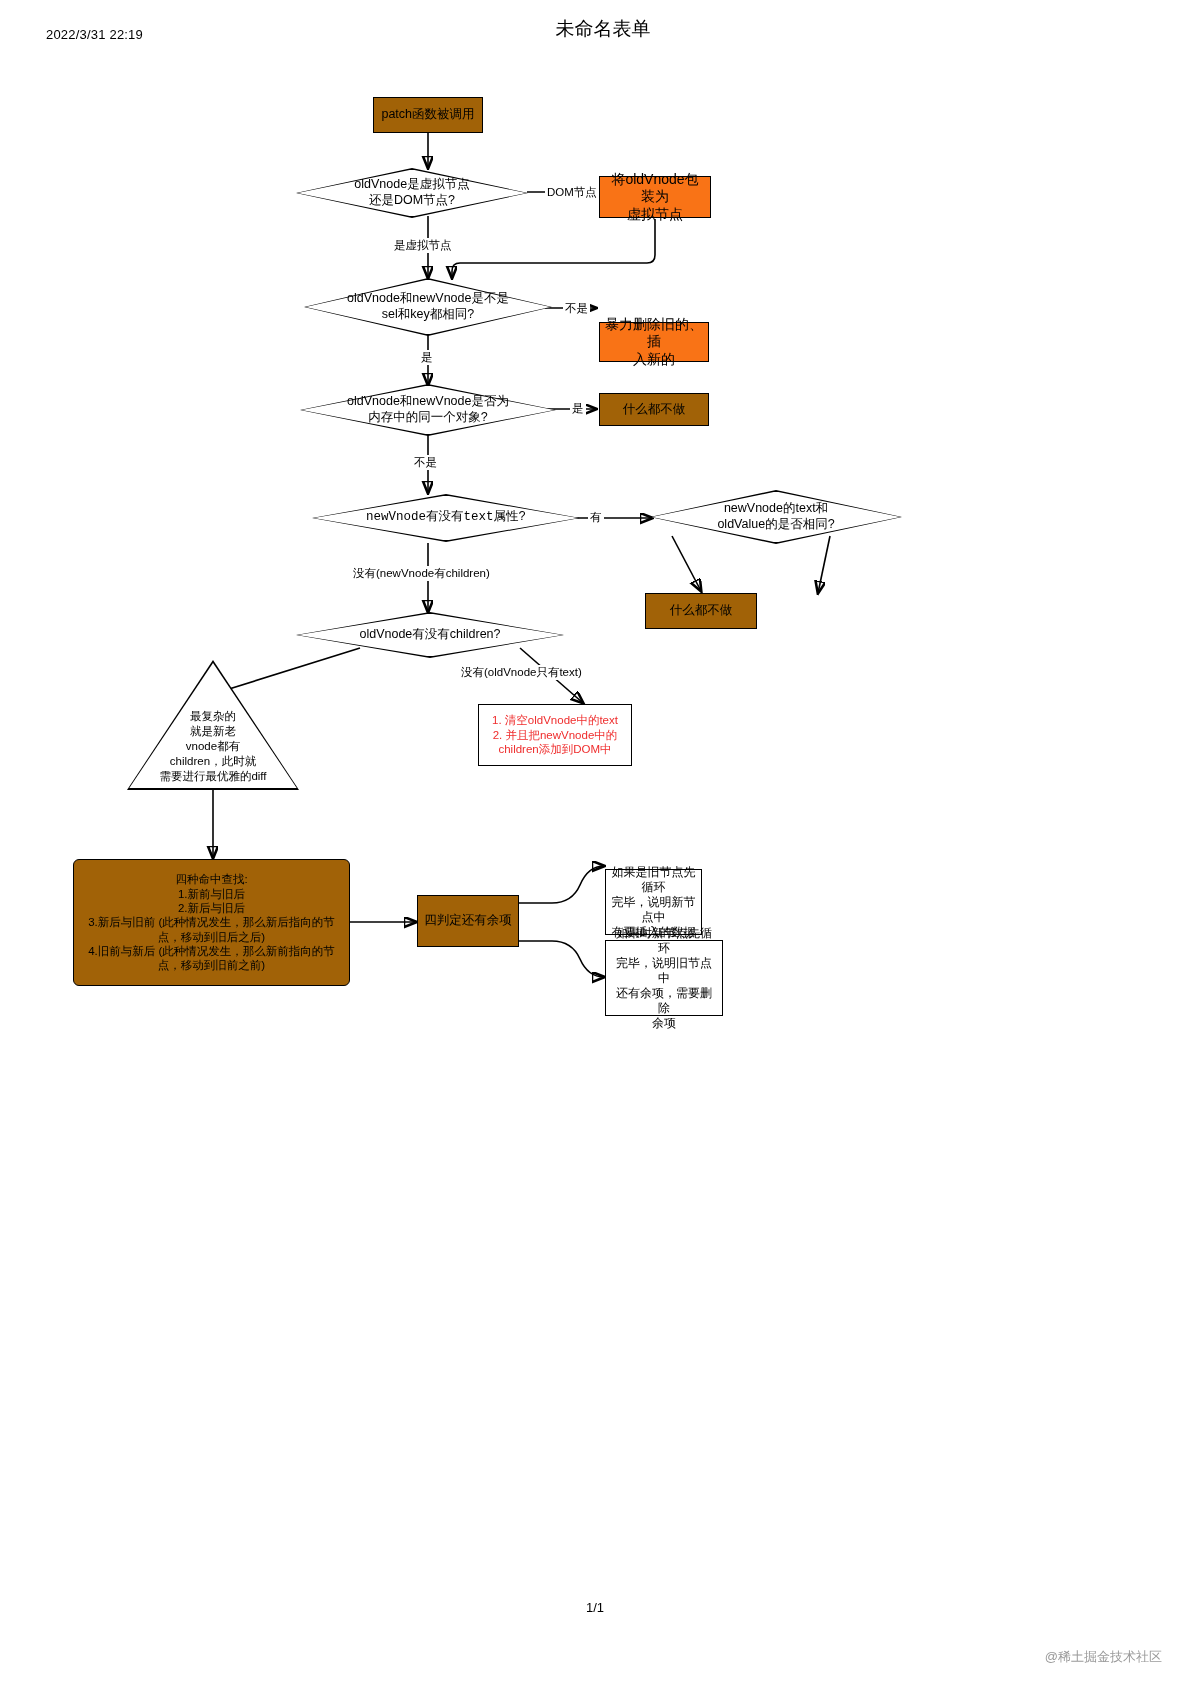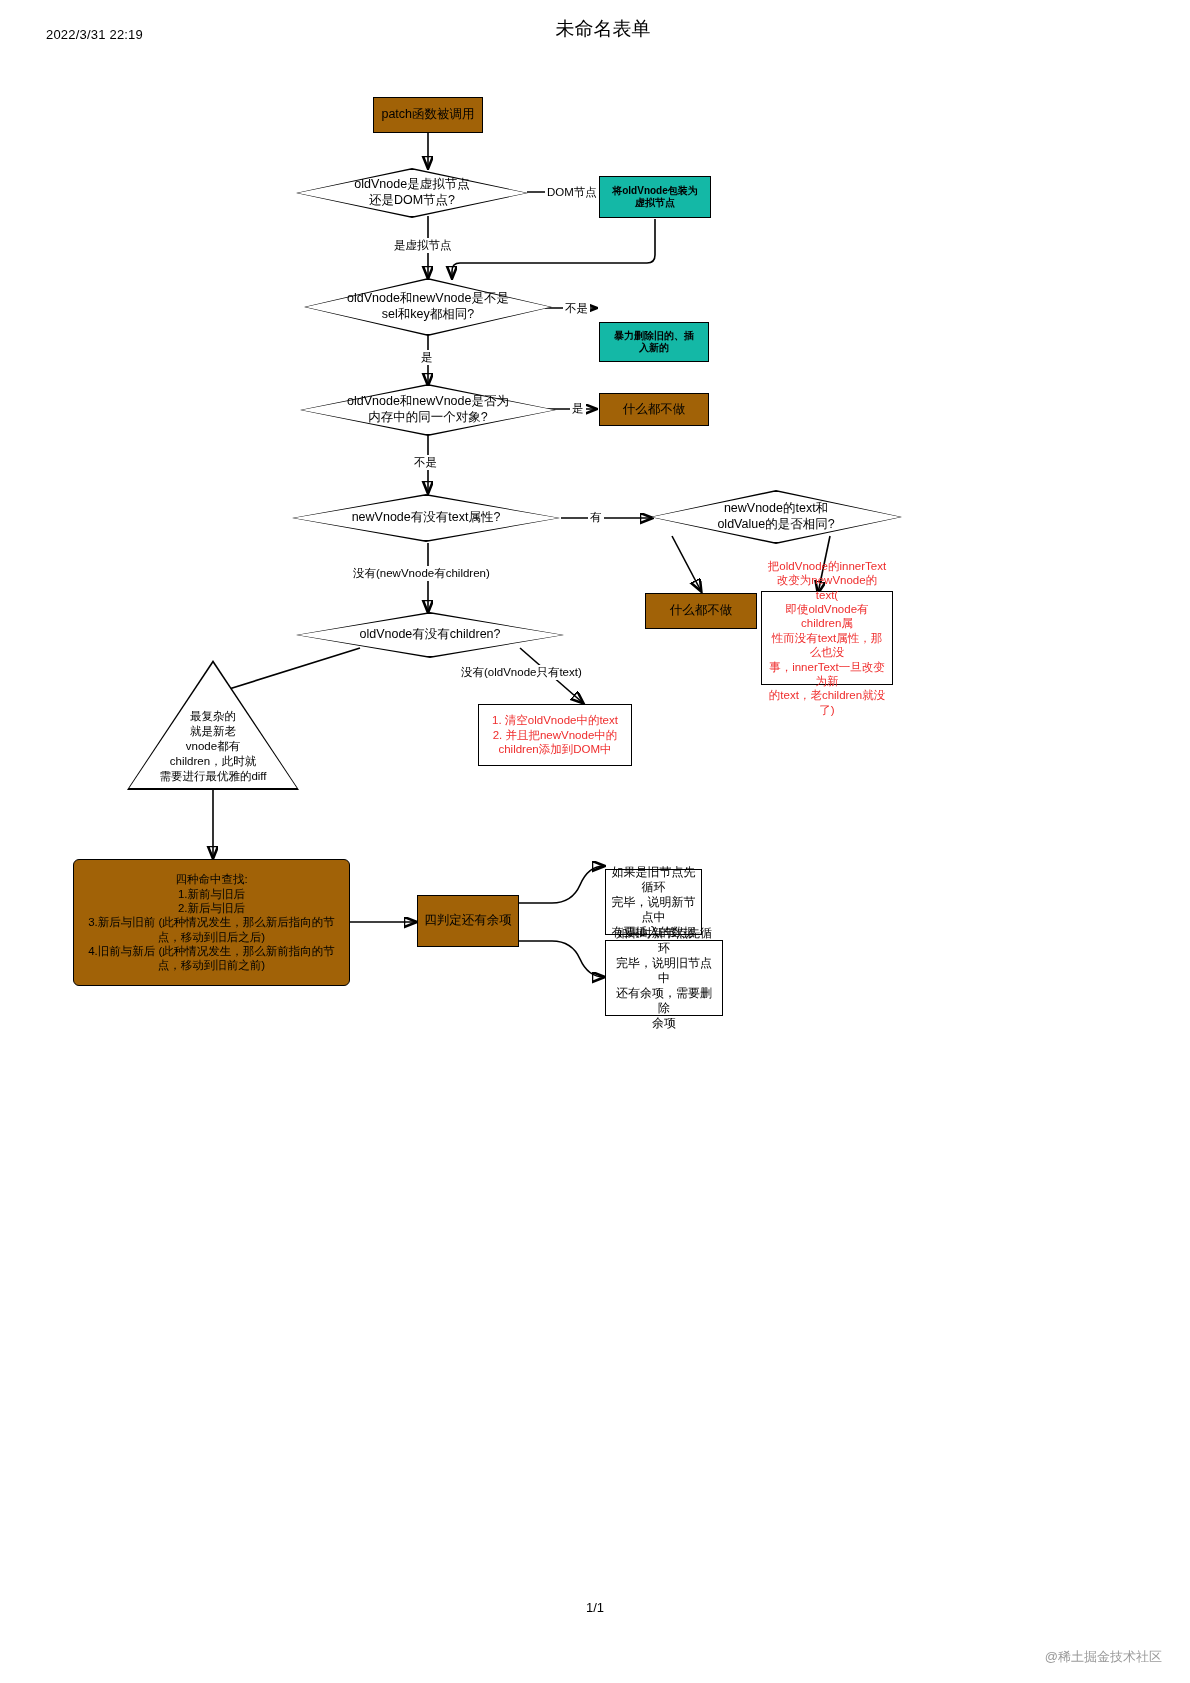--- a/index.html
+++ b/index.html
@@ -15,21 +15,21 @@
 
   
   svg.wires{position:absolute;left:0;top:0;width:1190px;height:1683px;pointer-events:none;}
   svg.wires path,svg.wires line{fill:none;stroke:#000;stroke-width:1.6;}
 
   
   .node{position:absolute;box-sizing:border-box;display:flex;align-items:center;
         justify-content:center;text-align:center;line-height:1.25;}
 
   .rect{border:1.6px solid #000;background:#a16207;font-size:12.5px;padding:3px 5px;}
-  .rect.cyan{background:#14b8a6;border:1.6px solid #000;font-weight:700;font-size:10px;}
+  .rect.cyan{background:#f97316;border:1.6px solid #000;font-weight:400;font-size:14px;}
   .rect.red{border:1.6px solid #000;background:#fff;color:#ef2d2d;font-size:11.5px;}
   .rect.rounded{border-radius:6px;}
 
   
   .diamond{position:absolute;}
   .diamond .shape{position:absolute;inset:0;background:#000;
       clip-path:polygon(50% 0,100% 50%,50% 100%,0 50%);}
   .diamond .inner{position:absolute;left:1.6px;top:1.6px;right:1.6px;bottom:1.6px;
       background:#fff;clip-path:polygon(50% 0,100% 50%,50% 100%,0 50%);}
   .diamond .dlabel{position:absolute;inset:0;display:flex;align-items:center;
@@ -125,41 +125,35 @@
 
   <div class="diamond" style="left:300px;top:384px;width:256px;height:52px;">
     <div class="shape"></div>
     <div class="inner"></div>
     <div class="dlabel multi">oldVnode和newVnode是否为
 内存中的同一个对象?</div>
   </div>
 
   <div class="node rect" style="left:599px;top:393px;width:110px;height:33px;">什么都不做</div>
 
-  <div class="diamond" style="left:292px;top:494px;width:268px;height:48px;">
+  <div class="diamond" style="left:312px;top:494px;width:268px;height:48px;font-family:Liberation Mono, monospace;">
     <div class="shape"></div>
     <div class="inner"></div>
     <div class="dlabel">newVnode有没有text属性?</div>
   </div>
 
   <div class="diamond" style="left:650px;top:490px;width:252px;height:54px;">
     <div class="shape"></div>
     <div class="inner"></div>
     <div class="dlabel multi">newVnode的text和
 oldValue的是否相同?</div>
   </div>
 
   <div class="node rect" style="left:645px;top:593px;width:112px;height:36px;">什么都不做</div>
 
-  <div class="node rect red multi" style="left:761px;top:591px;width:132px;height:94px;">把oldVnode的innerText
-改变为newVnode的text(
-即使oldVnode有children属
-性而没有text属性，那么也没
-事，innerText一旦改变为新
-的text，老children就没了)</div>
 
   <div class="diamond" style="left:296px;top:612px;width:268px;height:46px;">
     <div class="shape"></div>
     <div class="inner"></div>
     <div class="dlabel">oldVnode有没有children?</div>
   </div>
 
   <div class="node rect red multi" style="left:478px;top:704px;width:154px;height:62px;">1. 清空oldVnode中的text
 2. 并且把newVnode中的
 children添加到DOM中</div>

